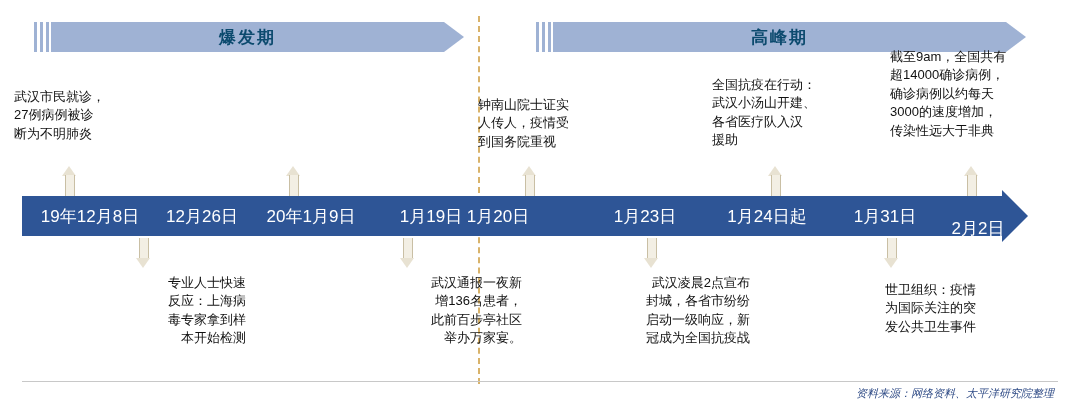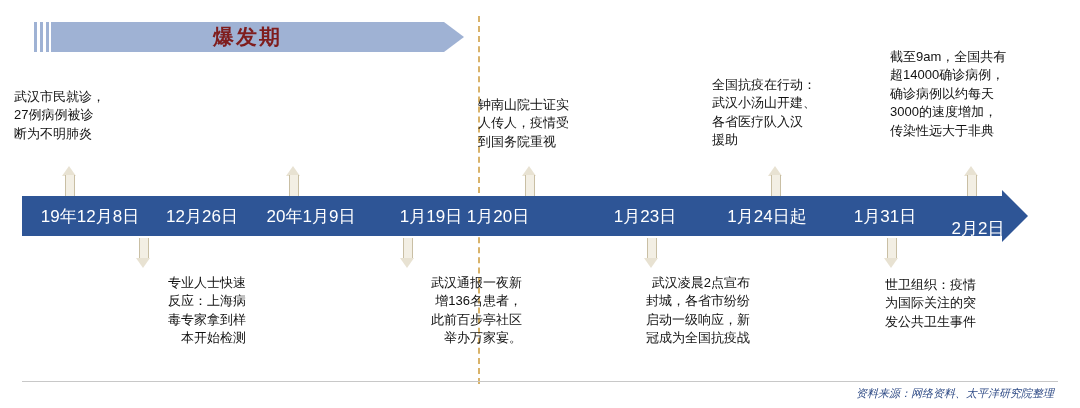--- a/index.html
+++ b/index.html
@@ -22,21 +22,21 @@
     background:#9fb2d4;
     display:flex;align-items:center;justify-content:center;
   }
   .phase .body::after{
     content:"";position:absolute;right:-20px;top:0;
     border-top:15px solid transparent;
     border-bottom:15px solid transparent;
     border-left:20px solid #9fb2d4;
   }
   .phase .label{
-    color:#7f1d1d;font-size:21px;font-weight:bold;letter-spacing:2px;font-family:Liberation Mono, monospace;
+    color:#0c4a6e;font-size:17px;font-weight:bold;letter-spacing:2px;font-family:Liberation Mono, monospace;
   }
   #phase-0{left:34px;top:22px;width:410px;}
   #phase-1{left:536px;top:22px;width:470px;}
 
   
   .divider{
     position:absolute;left:478px;top:16px;width:0;height:368px;
     border-left:2px dashed #d9b36a;
   }
 
@@ -109,20 +109,30 @@
     <span class="bars">
         <i></i>
         <i></i>
         <i></i>
       </span>
     <span class="body">
       <span class="label">爆发期</span>
     </span>
   </div>
 
+  <div class="phase" id="phase-1">
+    <span class="bars">
+        <i></i>
+        <i></i>
+        <i></i>
+      </span>
+    <span class="body">
+      <span class="label">高峰期</span>
+    </span>
+  </div>
 
   <div class="divider"></div>
 
   <div class="note above" style="left:14px;top:88px;width:150px;">武汉市民就诊，
 27例病例被诊
 断为不明肺炎</div>
   <div class="note above" style="left:478px;top:96px;width:150px;">钟南山院士证实
 人传人，疫情受
 到国务院重视</div>
   <div class="note above" style="left:712px;top:76px;width:160px;">全国抗疫在行动：
@@ -190,20 +200,20 @@
 毒专家拿到样
 本开始检测</div>
   <div class="note below" style="left:362px;top:274px;width:160px;">武汉通报一夜新
 增136名患者，
 此前百步亭社区
 举办万家宴。</div>
   <div class="note below" style="left:570px;top:274px;width:180px;">武汉凌晨2点宣布
 封城，各省市纷纷
 启动一级响应，新
 冠成为全国抗疫战</div>
-  <div class="note below" style="left:816px;top:276px;width:160px;">世卫组织：疫情
+  <div class="note below" style="left:816px;top:282px;width:160px;font-family:Liberation Mono, monospace;">世卫组织：疫情
 为国际关注的突
 发公共卫生事件</div>
 
   <div class="footer-rule"></div>
   <div class="footer-note">资料来源：网络资料、太平洋研究院整理</div>
 
 </div>
 
 </body></html>

